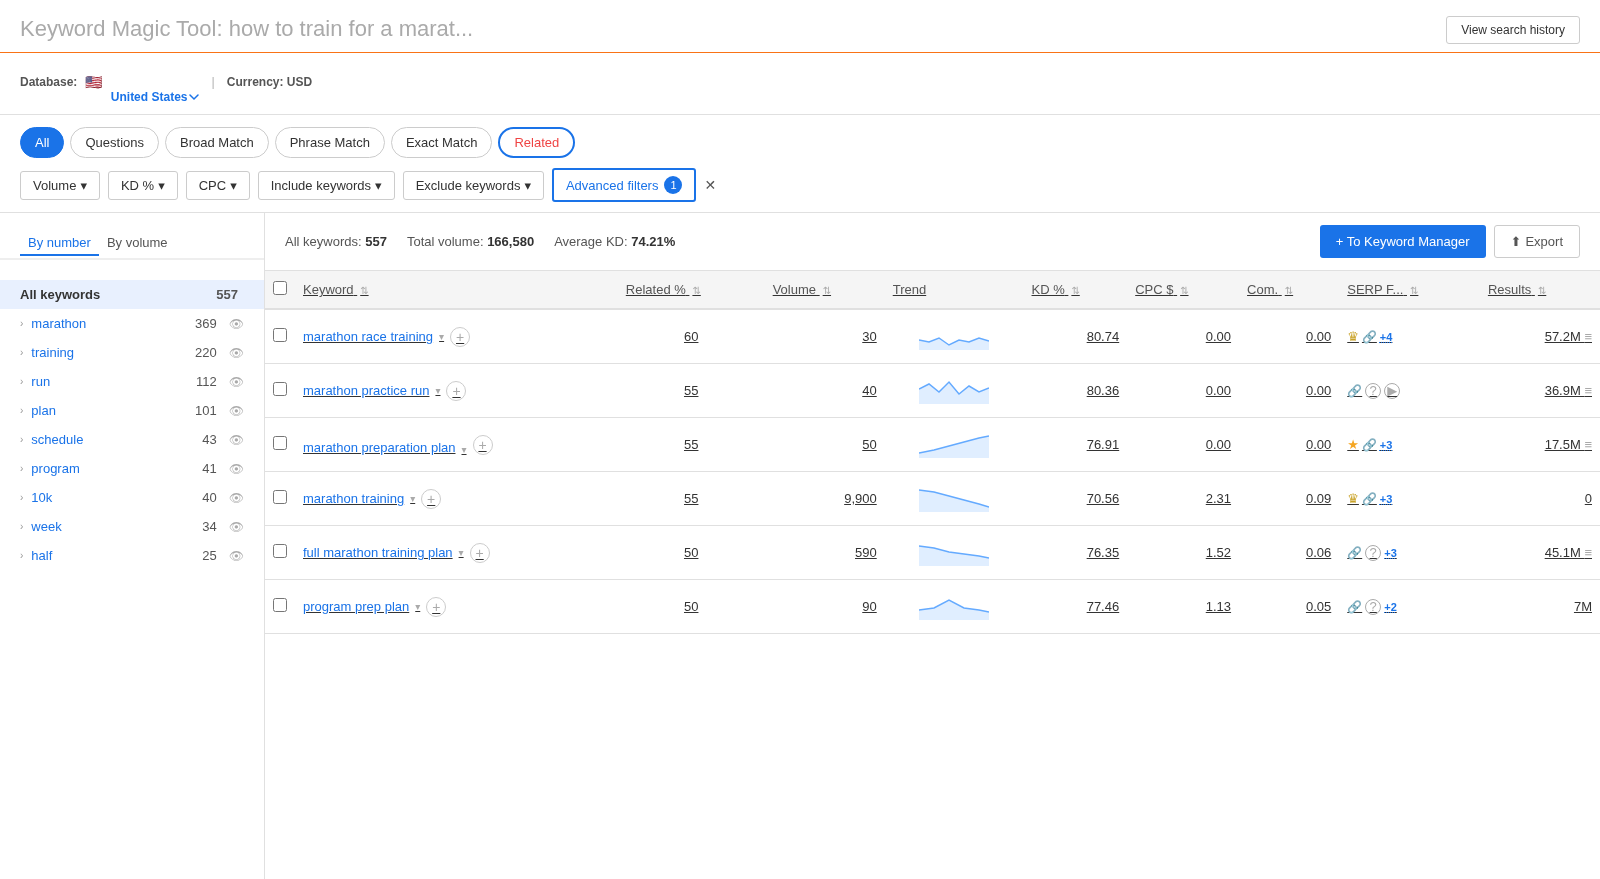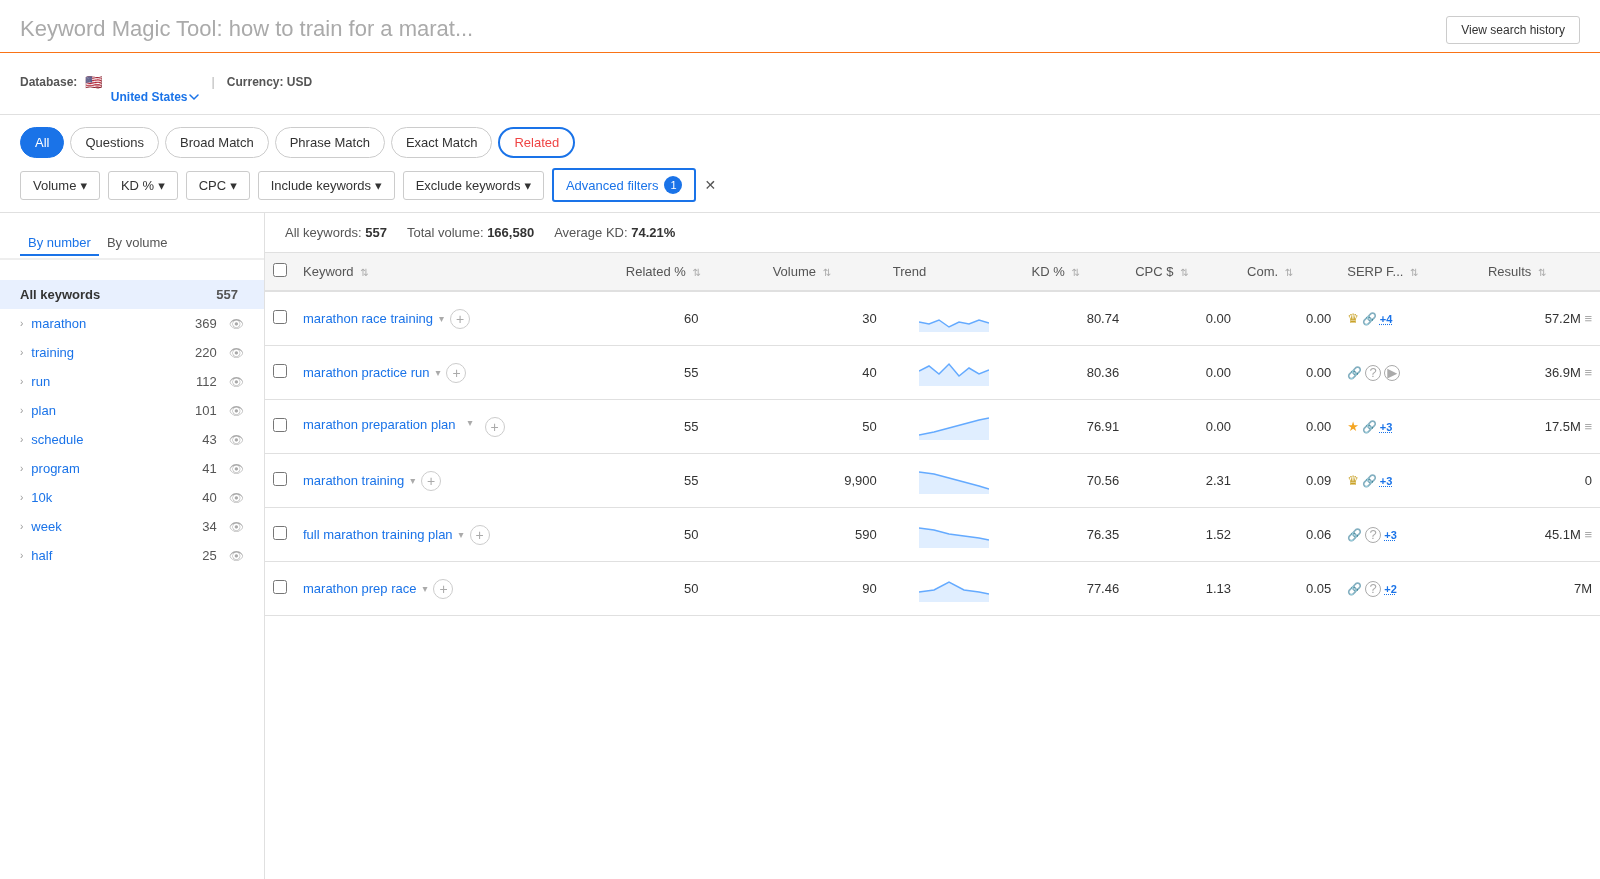--- a/index.html
+++ b/index.html
@@ -43,21 +43,21 @@
     .eye-icon { color: #aaa; font-size: 12px; }
 
     .main { flex: 1; overflow-x: auto; }
     .stats-row { padding: 12px 20px; display: flex; align-items: center; gap: 20px; border-bottom: 1px solid #e0e0e0; }
     .stats-row span { font-size: 13px; color: #555; }
     .stats-row strong { color: #333; }
     .stats-actions { margin-left: auto; display: flex; gap: 8px; }
     .btn-primary { background: #1a73e8; color: #fff; border: none; padding: 8px 16px; border-radius: 3px; cursor: pointer; font-size: 13px; display: flex; align-items: center; gap: 4px; }
     .btn-export { background: #fff; color: #333; border: 1px solid #ccc; padding: 8px 16px; border-radius: 3px; cursor: pointer; font-size: 13px; display: flex; align-items: center; gap: 4px; }
 
-    table { width: 100%; border-collapse: collapse; font-size: 13px; }
+    table { width: 100%; border-collapse: collapse; font-size: 13px; text-decoration: underline; }
     thead tr { background: #f5f5f5; border-bottom: 2px solid #e0e0e0; }
     th { padding: 10px 8px; text-align: left; font-weight: normal; color: #555; white-space: nowrap; }
     th.sortable { cursor: pointer; }
     th .sort-icon { color: #aaa; font-size: 10px; margin-left: 3px; }
     td { padding: 10px 8px; border-bottom: 1px solid #e0e0e0; vertical-align: middle; }
     td.kw-cell { color: #1a73e8; cursor: pointer; max-width: 200px; }
     .td-center { text-align: center; }
     .td-right { text-align: right; }
     .serp-icons { display: flex; align-items: center; gap: 3px; color: #999; font-size: 12px; }
 
@@ -203,20 +203,27 @@
         <strong>557</strong>
       </span>
       <span>
         <span>Total volume:</span>
         <strong>166,580</strong>
       </span>
       <span>
         <span>Average KD:</span>
         <strong>74.21%</strong>
       </span>
+      <div class="stats-actions">
+        <button class="btn-primary">+ To Keyword Manager</button>
+        <button class="btn-export">
+          <span>⬆</span>
+          <span>Export</span>
+        </button>
+      </div>
     </div>
 
     <table>
       <thead>
         <tr>
           <th style="width:30px;"><input type="checkbox" style=""></th>
           <th class="sortable">
             <span>Keyword</span>
             <span class="sort-icon">⇅</span>
           </th>
@@ -304,21 +311,21 @@
                 <span style="color:#999;font-size:12px;" title="Link">🔗</span>
                 <span style="color:#aaa;font-size:13px;border:1px solid #aaa;border-radius:50%;width:16px;height:16px;display:inline-flex;align-items:center;justify-content:center;">?</span>
                 <span style="color:#aaa;font-size:13px;border:1px solid #aaa;border-radius:50%;width:16px;height:16px;display:inline-flex;align-items:center;justify-content:center;">▶</span>
               </div>
             </td>
             <td class="td-right">36.9M <span style="color:#aaa;font-size:13px;cursor:pointer;">≡</span></td>
           </tr>
           <tr>
             <td><input type="checkbox" style=""></td>
             <td class="kw-cell">
-              <div style="display:flex;align-items:flex-start;gap:12px;">
+              <div style="display:flex;align-items:flex-end;gap:6px;">
                 <span style="color:#1a73e8;cursor:pointer;">marathon preparation plan</span>
                 <span style="color:#aaa;font-size:10px;">▾</span>
                 <span style="background:#fff;border:1px solid #ccc;border-radius:50%;width:20px;height:20px;display:inline-flex;align-items:center;justify-content:center;color:#aaa;cursor:pointer;font-size:14px;">+</span>
               </div>
             </td>
             <td class="td-center">55</td>
             <td class="td-right">50</td>
             <td class="td-center"><svg width="70" height="30" viewBox="0 0 70 30">
                 <polygon points="0,25 15,22 30,18 45,14 60,10 70,8 70,30 0,30" fill="rgba(100,170,255,0.2)"></polygon>
                 <polyline points="0,25 15,22 30,18 45,14 60,10 70,8" fill="none" stroke="#64aaff" stroke-width="1.5"></polyline>
@@ -386,21 +393,21 @@
                 <span style="color:#aaa;font-size:13px;border:1px solid #aaa;border-radius:50%;width:16px;height:16px;display:inline-flex;align-items:center;justify-content:center;">?</span>
                 <span style="color:#1a73e8;font-size:11px;font-weight:bold;text-decoration:underline dotted;cursor:pointer;">+3</span>
               </div>
             </td>
             <td class="td-right">45.1M <span style="color:#aaa;font-size:13px;cursor:pointer;">≡</span></td>
           </tr>
           <tr>
             <td><input type="checkbox" style=""></td>
             <td class="kw-cell">
               <div style="display:flex;align-items:center;gap:6px;">
-                <span style="color:#1a73e8;cursor:pointer;">marathon prep race</span>
+                <span style="color:#1a73e8;cursor:pointer;">program prep plan</span>
                 <span style="color:#aaa;font-size:10px;">▾</span>
                 <span style="background:#fff;border:1px solid #ccc;border-radius:50%;width:20px;height:20px;display:inline-flex;align-items:center;justify-content:center;color:#aaa;cursor:pointer;font-size:14px;">+</span>
               </div>
             </td>
             <td class="td-center">50</td>
             <td class="td-right">90</td>
             <td class="td-center"><svg width="70" height="30" viewBox="0 0 70 30">
                 <polygon points="0,20 15,18 30,10 45,18 60,20 70,22 70,30 0,30" fill="rgba(100,170,255,0.2)"></polygon>
                 <polyline points="0,20 15,18 30,10 45,18 60,20 70,22" fill="none" stroke="#64aaff" stroke-width="1.5"></polyline>
               </svg></td>

